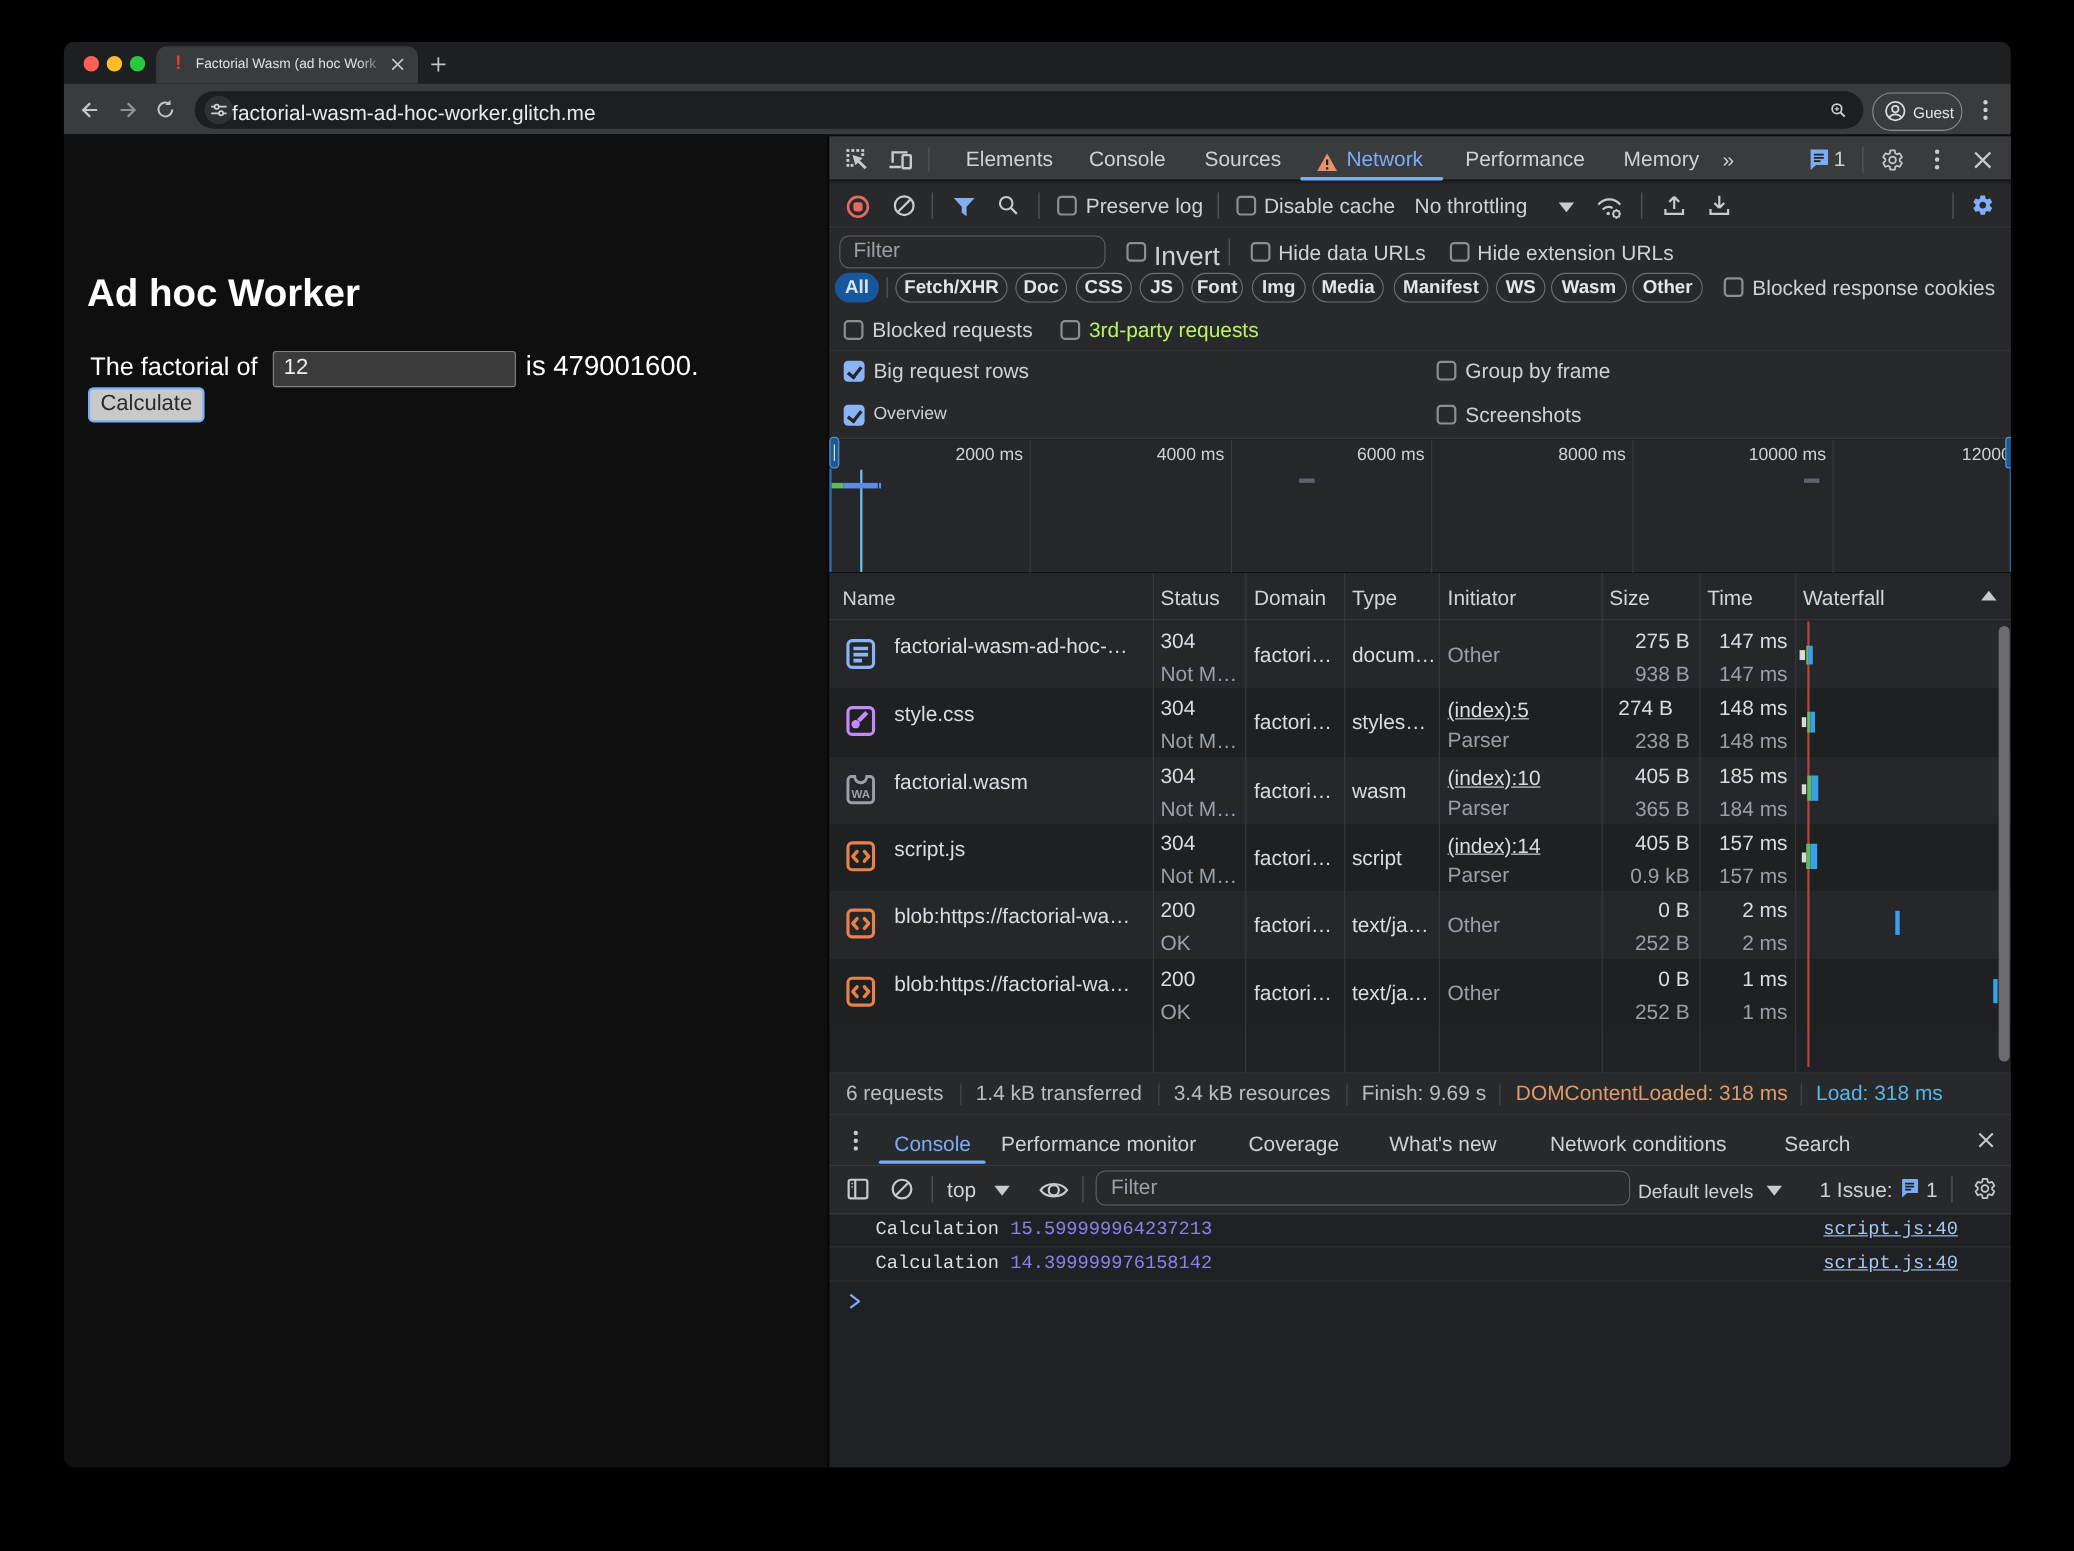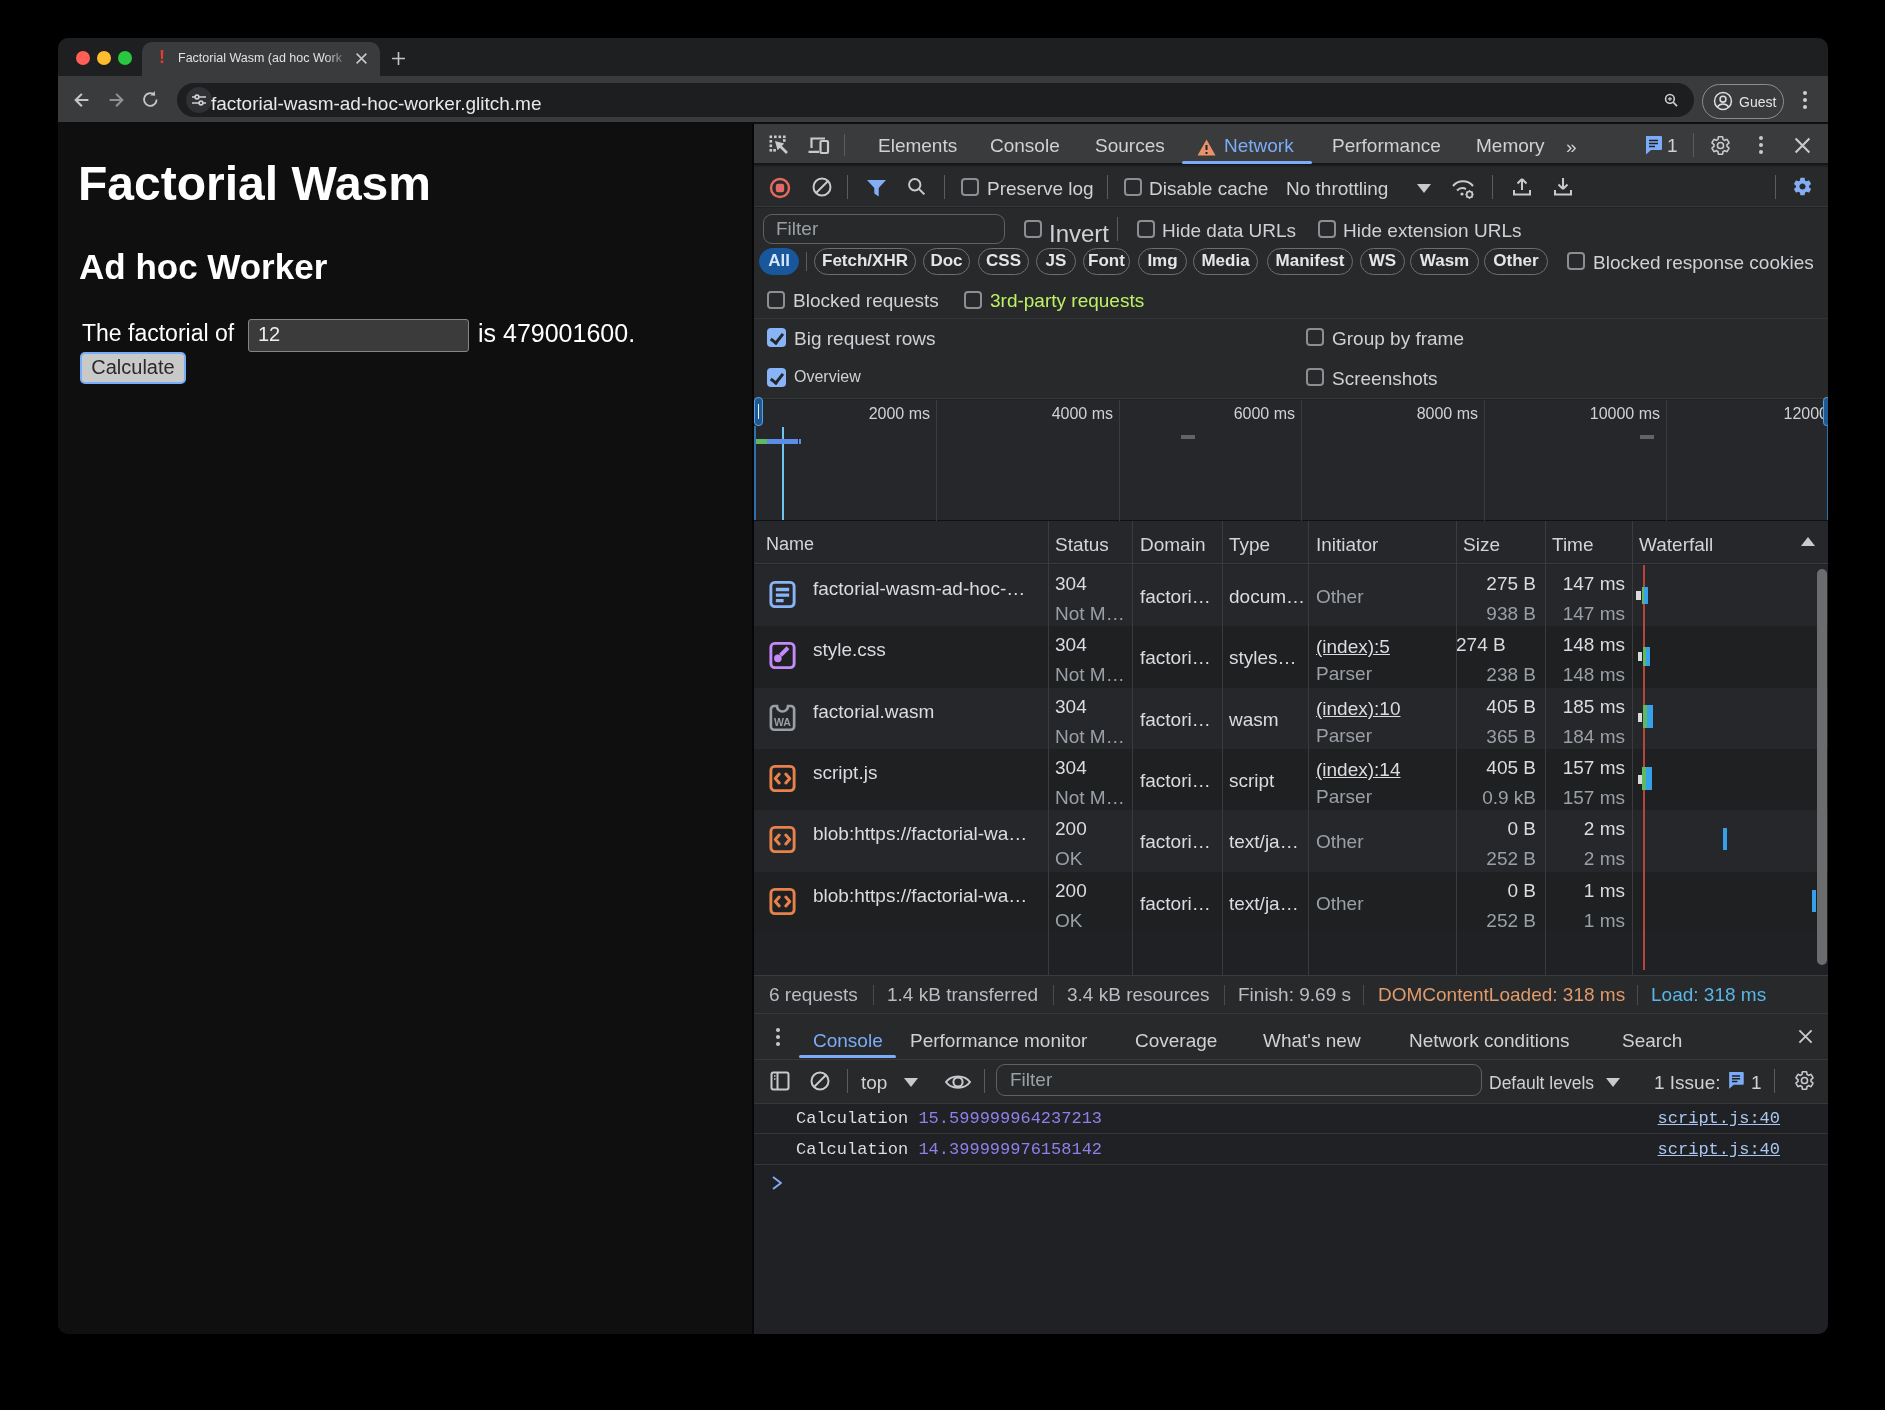--- a/index.html
+++ b/index.html
@@ -73,21 +73,20 @@
       <g fill="none" stroke="#dadcde" stroke-width="1.7">
         <circle cx="12" cy="12" r="9.2"></circle>
         <circle cx="12" cy="10" r="3.2"></circle>
         <path d="M5.8 18.7a7.4 7.4 0 0 1 12.4 0"></path>
       </g>
     </svg>
 <div class="a" style="left:1681px;top:56px;font-size:14px;color:#e3e4e6">Guest</div>
 <div class="a" style="left:1745px;top:53px;width:4px;height:4px;border-radius:50%;background:#cdcfd2;box-shadow:0 7px 0 #cdcfd2,0 14px 0 #cdcfd2"></div>
 
 <div class="a page"></div>
-<div class="a" style="left:20px;top:118px;font-size:48px;font-weight:bold;color:#fff">Factorial Wasm</div>
 <div class="a" style="left:21px;top:209px;font-size:35px;font-weight:bold;color:#fff">Ad hoc Worker</div>
 <div class="a" style="left:24px;top:282px;font-size:23px;color:#fff">The factorial of</div>
 <div class="a" style="left:190px;top:281px;width:221px;height:33px;background:#3b3b3b;border:1.5px solid #858585;border-radius:3px;font-size:20px;color:#eee;line-height:29px;padding-left:9px">12</div>
 <div class="a" style="left:420px;top:281px;font-size:25px;color:#fff">is 479001600.</div>
 <div class="a" style="left:22px;top:314px;width:106px;height:32px;background:#c9c9c9;border:2.5px solid #77aefc;border-radius:5px;color:#2a2a2a;font-size:20px;text-align:center;line-height:27px">Calculate</div>
 <div class="a dt" id="dt">
 
 <div class="a" style="left:0;top:0;width:1076px;height:41px;background:#3a3b3c;border-bottom:2px solid #161618"></div>
 <svg class="a" style="left:13px;top:9px" width="24" height="24" viewBox="0 0 24 24">
         <g fill="#c8cacd">
@@ -287,21 +286,21 @@
         <circle cx="9.8" cy="16.6" r="3.4" fill="#c58af9"></circle>
         <path d="M9.8 13.2 l3.2 3.2 -2.6 2.6 -3.8 -1.2 z" fill="#c58af9"></path>
       </svg>
 <div class="a t18 wht" style="left:59px;top:514px;white-space:nowrap">style.css</div>
 <div class="a t18 wht" style="left:301px;top:509px">304</div>
 <div class="a t18 dim" style="left:301px;top:539px">Not M…</div>
 <div class="a t18 wht" style="left:386px;top:522px">factori…</div>
 <div class="a t18 wht" style="left:475px;top:522px">styles…</div>
 <div class="a t18 wht" style="left:562px;top:511px;text-decoration:underline">(index):5</div>
 <div class="a t18 dim" style="left:562px;top:538px">Parser</div>
-<div class="a t18 wht" style="left:702px;top:509px;width:80px;text-align:left">274 B</div>
+<div class="a t18 wht" style="left:702px;top:509px;width:80px;text-align:center">274 B</div>
 <div class="a t18 dim" style="left:702px;top:539px;width:80px;text-align:right">238 B</div>
 <div class="a t18 wht" style="left:791px;top:509px;width:80px;text-align:right">148 ms</div>
 <div class="a t18 dim" style="left:791px;top:539px;width:80px;text-align:right">148 ms</div>
 <div class="a" style="left:0;top:564px;width:1076px;height:61px;background:#26272a"></div>
 <svg class="a" style="left:13px;top:578px" width="31" height="31" viewBox="0 0 28 28">
         <path d="M9 3.6 a5 5 0 0 0 10 0 h2.5 a3 3 0 0 1 3 3 v15.5 a3 3 0 0 1 -3 3 h-15 a3 3 0 0 1 -3 -3 V6.6 a3 3 0 0 1 3 -3 z" fill="none" stroke="#9aa0a6" stroke-width="2.4"></path>
         <text x="14" y="21.5" font-size="9.5" font-weight="bold" fill="#9aa0a6" text-anchor="middle" font-family="Liberation Sans,sans-serif">WA</text>
       </svg>
 <div class="a t18 wht" style="left:59px;top:576px;white-space:nowrap">factorial.wasm</div>
 <div class="a t18 wht" style="left:301px;top:571px">304</div>

